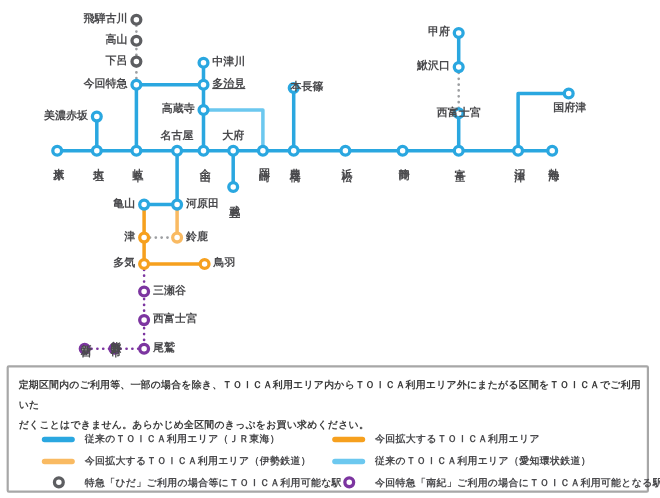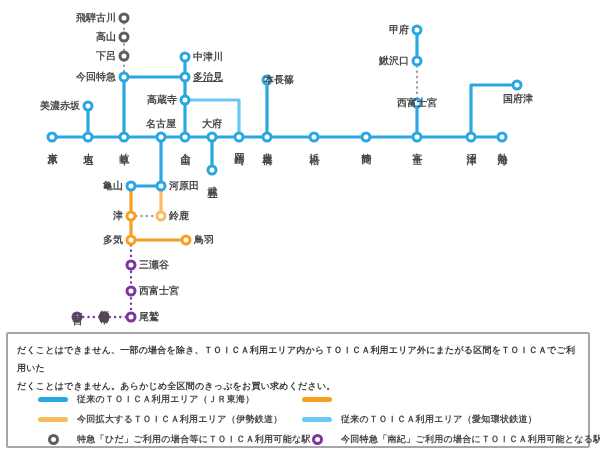--- a/index.html
+++ b/index.html
@@ -129,30 +129,31 @@
       <div class="lbl r" style="left: 139px; top: 291px;">西富士宮</div>
       <div class="node" style="left: 131px; top: 317px; border: 3px solid rgb(124, 53, 160);"></div>
       <div class="lbl r" style="left: 139px; top: 317px;">尾鷲</div>
       <div class="node" style="left: 104px; top: 317px; border: 3px solid rgb(124, 53, 160);"></div>
       <div class="lbl av" style="left: 104px; top: 308px;">熊野市</div>
       <div class="node" style="left: 77px; top: 317px; border: 3px solid rgb(124, 53, 160);"></div>
       <div class="lbl av" style="left: 77px; top: 308px;">新宮</div>
     </div>
   <div id="legend-box">
     <div id="notice">
-      <div>だくことはできません、一部の場合を除き、ＴＯＩＣＡ利用エリア内からＴＯＩＣＡ利用エリア外にまたがる区間をＴＯＩＣＡでご利用いた</div>
+      <div>定期区間内のご利用等、一部の場合を除き、ＴＯＩＣＡ利用エリア内からＴＯＩＣＡ利用エリア外にまたがる区間をＴＯＩＣＡでご利用いた</div>
       <div>だくことはできません。あらかじめ全区間のきっぷをお買い求めください。</div>
     </div>
     <div id="legend-grid">
         <div class="legend-item">
           <span class="sw-line" style="background: rgb(42, 167, 224);"></span>
           <span class="legend-label">従来のＴＯＩＣＡ利用エリア（ＪＲ東海）</span>
         </div>
         <div class="legend-item">
           <span class="sw-line" style="background: rgb(246, 160, 30);"></span>
+          <span class="legend-label">今回拡大するＴＯＩＣＡ利用エリア</span>
         </div>
         <div class="legend-item">
           <span class="sw-line" style="background: rgb(249, 186, 98);"></span>
           <span class="legend-label">今回拡大するＴＯＩＣＡ利用エリア（伊勢鉄道）</span>
         </div>
         <div class="legend-item">
           <span class="sw-line" style="background: rgb(108, 200, 239);"></span>
           <span class="legend-label">従来のＴＯＩＣＡ利用エリア（愛知環状鉄道）</span>
         </div>
         <div class="legend-item">

